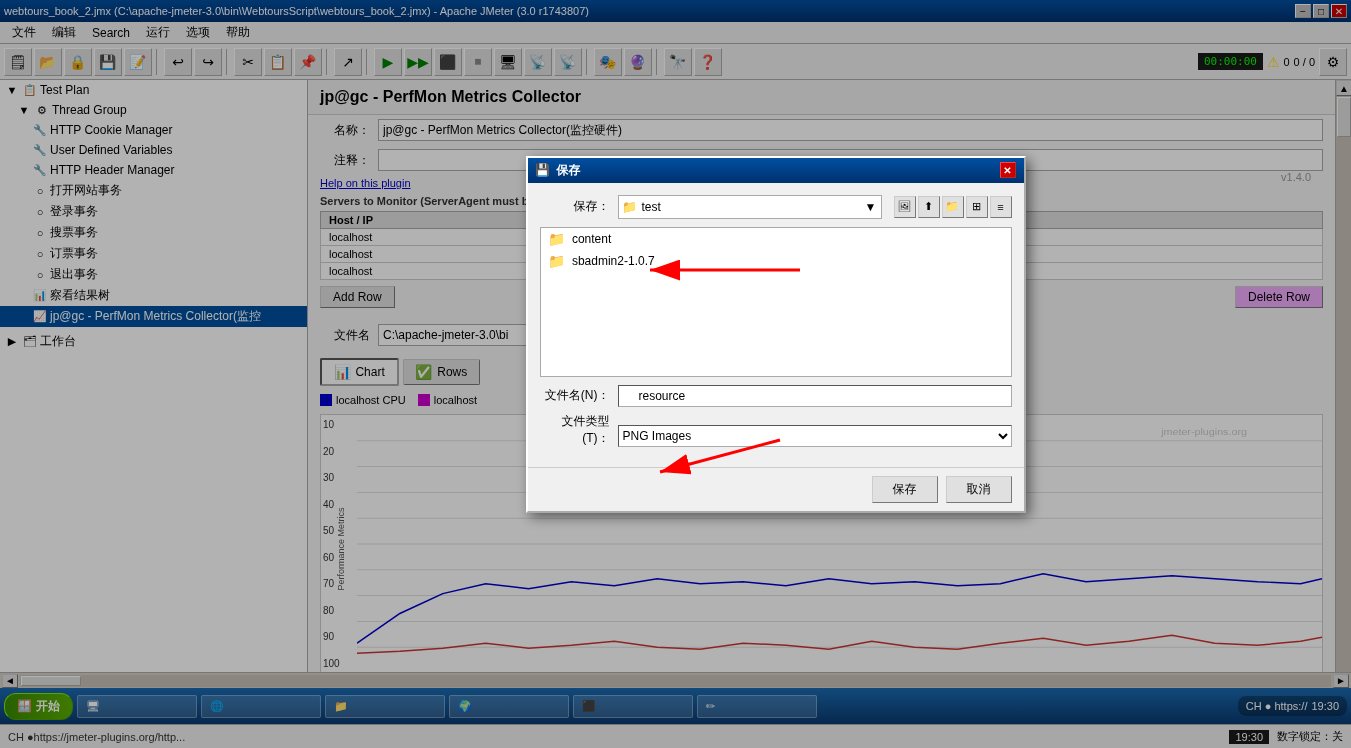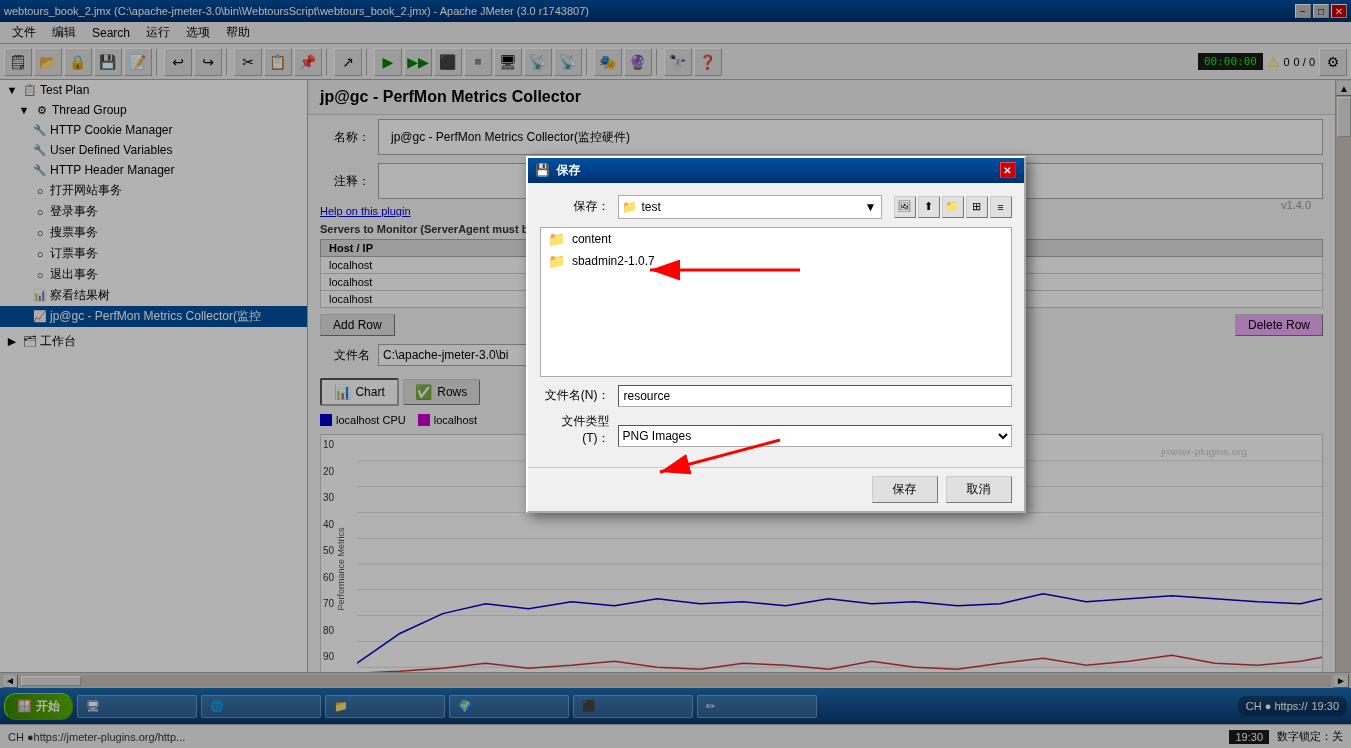--- a/index.html
+++ b/index.html
@@ -99,34 +99,34 @@
       border-bottom: 1px solid #ccc;
       background: #f0f0f0;
     }
     .form-row {
       display: flex;
       align-items: center;
       padding: 4px 12px;
       gap: 8px;
     }
     .form-label { width: 50px; text-align: right; font-size: 12px; }
-    .form-input { flex: 1; height: 36px; border: 1px solid #aaa; padding: 0 12px; background: white; font-size: 12px; }
+    .form-input { flex: 1; height: 22px; border: 1px solid #aaa; padding: 0 4px; background: white; font-size: 12px; }
     .help-link { color: #0000cc; font-size: 11px; margin: 2px 12px; display: block; }
 
     
     .server-section { padding: 4px 12px; }
     .server-section-title { font-weight: bold; font-size: 12px; margin-bottom: 4px; }
     .server-table { width: 100%; border-collapse: collapse; font-size: 11px; }
     .server-table th { background: #e0e0e0; border: 1px solid #aaa; padding: 2px 8px; text-align: left; }
     .server-table td { border: 1px solid #ccc; padding: 2px 8px; background: white; }
 
     
     .file-section { padding: 4px 12px; }
     .file-section-title { font-weight: bold; margin-bottom: 4px; }
-    .file-row { display: flex; align-items: center; gap: 8px; margin-bottom: 4px; }
+    .file-row { display: flex; align-items: center; gap: 8px; margin-bottom: 4px; margin-top: 8px; }
     .file-label { width: 50px; text-align: right; }
     .file-input { width: 280px; height: 22px; border: 1px solid #aaa; padding: 0 4px; background: white; font-size: 12px; }
 
     
     .tab-row { display: flex; align-items: center; padding: 4px 12px; gap: 4px; }
     .tab-btn {
       display: flex; align-items: center; gap: 4px;
       padding: 4px 12px; border: 1px outset #ccc;
       background: #e0e0e0; cursor: pointer; font-size: 12px;
       border-radius: 2px;
@@ -263,21 +263,21 @@
     .dialog-label { width: 70px; text-align: right; font-size: 12px; }
     .dialog-combo { flex: 1; height: 24px; border: 1px solid #aaa; background: white; display: flex; align-items: center; padding: 0 4px; gap: 4px; }
     .dialog-combo-arrow { margin-left: auto; cursor: pointer; }
     .dialog-toolbar { display: flex; gap: 2px; margin-left: 4px; }
     .dialog-tb-btn { width: 22px; height: 22px; border: 1px outset #ccc; background: #e0e0e0; display: flex; align-items: center; justify-content: center; cursor: pointer; font-size: 11px; }
     .dialog-file-list { border: 1px solid #aaa; background: white; margin: 8px 0; height: 150px; overflow-y: auto; }
     .dialog-file-item { display: flex; align-items: center; gap: 6px; padding: 3px 8px; cursor: pointer; }
     .dialog-file-icon { color: #808080; font-size: 14px; }
     .dialog-input-row { display: flex; align-items: center; gap: 8px; margin-bottom: 6px; }
     .dialog-input-label { width: 70px; text-align: right; }
-    .dialog-input { flex: 1; height: 22px; border: 1px inset #aaa; background: white; padding: 0 5px; font-size: 12px; }
+    .dialog-input { flex: 1; height: 22px; border: 1px inset #aaa; background: white; padding: 0 20px; font-size: 12px; }
     .dialog-select-row { display: flex; align-items: flex-end; gap: 8px; margin-bottom: 8px; }
     .dialog-select { flex: 1; height: 22px; border: 1px inset #aaa; background: white; font-size: 12px; }
     .dialog-footer { display: flex; justify-content: flex-end; gap: 8px; padding: 8px 12px; border-top: 1px solid #ccc; }
     .dialog-footer-btn { padding: 4px 20px; border: 1px outset #ccc; background: #e0e0e0; cursor: pointer; font-size: 12px; }
 
     
     .right-panel-inner { padding: 0; }
     .add-row-btn { padding: 3px 12px; border: 1px outset #ccc; background: #e0e0e0; cursor: pointer; font-size: 12px; }
 
     .checkbox-row { display: flex; align-items: center; gap: 6px; font-size: 11px; }

